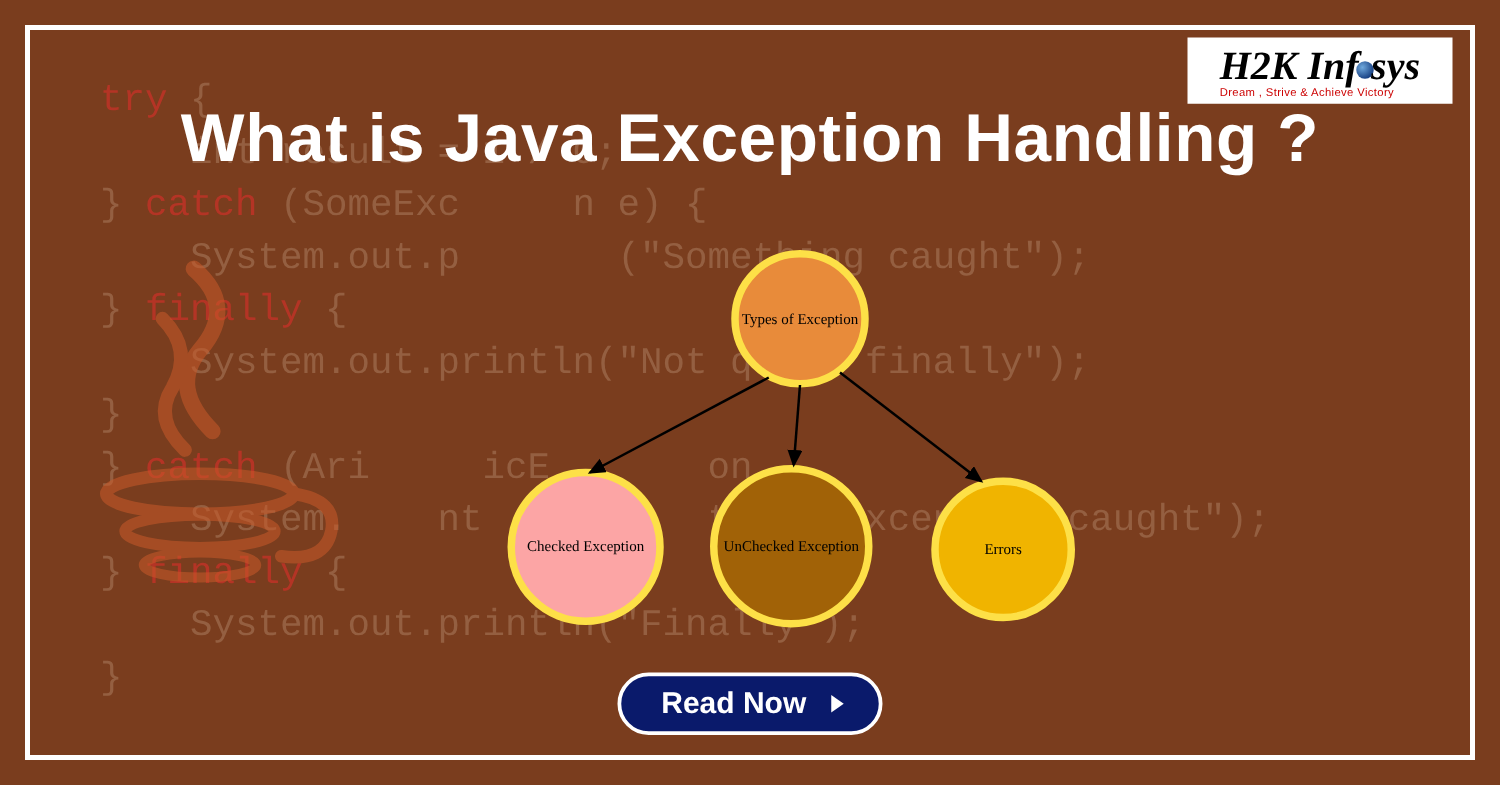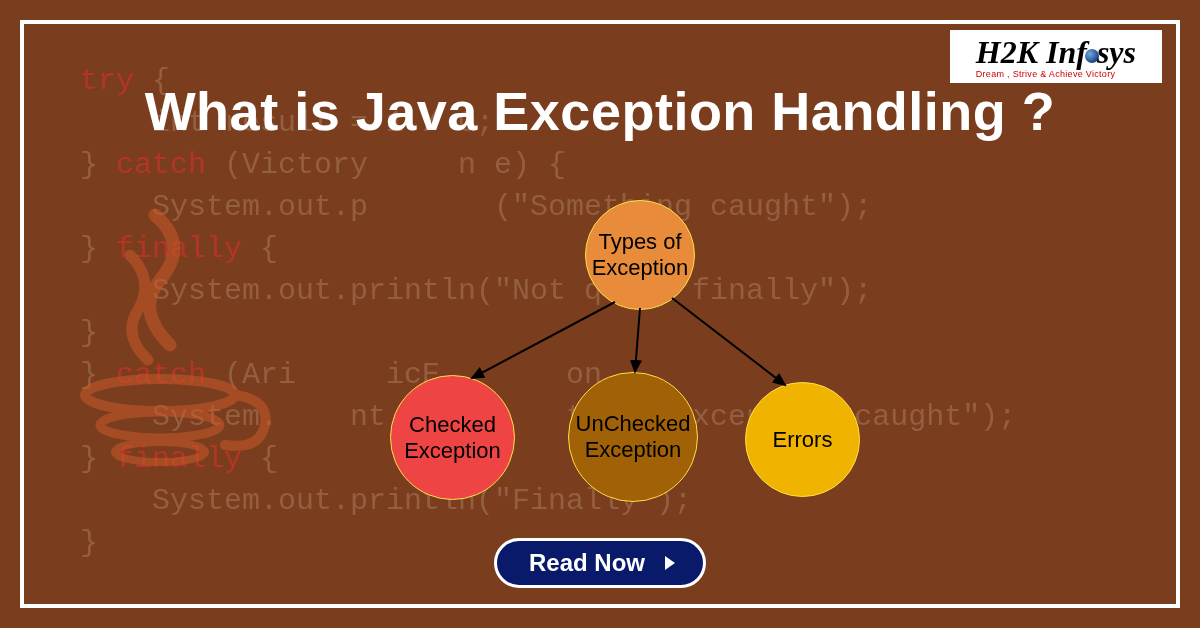--- a/index.html
+++ b/index.html
@@ -89,36 +89,37 @@
       height: 300px;
       z-index: 4;
     }
     .node {
       position: absolute;
       border-radius: 50%;
       display: flex;
       align-items: center;
       justify-content: center;
       text-align: center;
-      font-size: 22px;
+      font-size: 12px;
       color: #000;
-      border: 1px solid #fde047;
+      border: 6px solid #fde047;
+      font-family: Liberation Serif, serif;
     }
     .node-root {
       width: 110px;
       height: 110px;
       background: #e88b3a;
       left: 195px;
       top: 0;
     }
     .node-checked {
       width: 125px;
       height: 125px;
-      background: #ef4444;
-      left: 0;
+      background: #fca5a5;
+      left: 16px;
       top: 175px;
     }
     .node-unchecked {
       width: 130px;
       height: 130px;
       background: #a16207;
       left: 178px;
       top: 172px;
     }
     .node-errors {
@@ -169,21 +170,21 @@
 
 <div class="logo">
   <div class="logo-main">
     <span>H2K</span> <span>Inf</span><span class="inf-o"></span><span>sys</span>
   </div>
   <div class="logo-tag">Dream , Strive &amp; Achieve Victory</div>
 </div>
 
 <div class="code-bg"><span class="kw">try</span><span> {</span>
 <span>    int result = 1 / 0;</span>
-<span>} </span><span class="kw">catch</span><span> (Victory     n e) {</span>
+<span>} </span><span class="kw">catch</span><span> (SomeExc     n e) {</span>
 <span>    System.out.p       ("Something caught");</span>
 <span>} </span><span class="kw">finally</span><span> {</span>
 <span>    System.out.println("Not quite finally");</span>
 <span>}</span>
 <span>} </span><span class="kw">catch</span><span> (Ari     icE       on</span>
 <span>    System.    nt          th     xception caught");</span>
 <span>} </span><span class="kw">finally</span><span> {</span>
 <span>    System.out.println("Finally");</span>
 <span>}</span></div>
 

